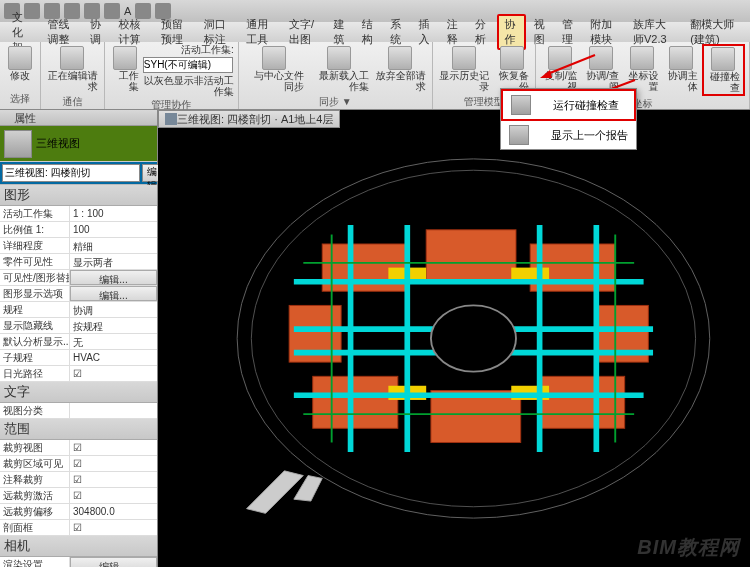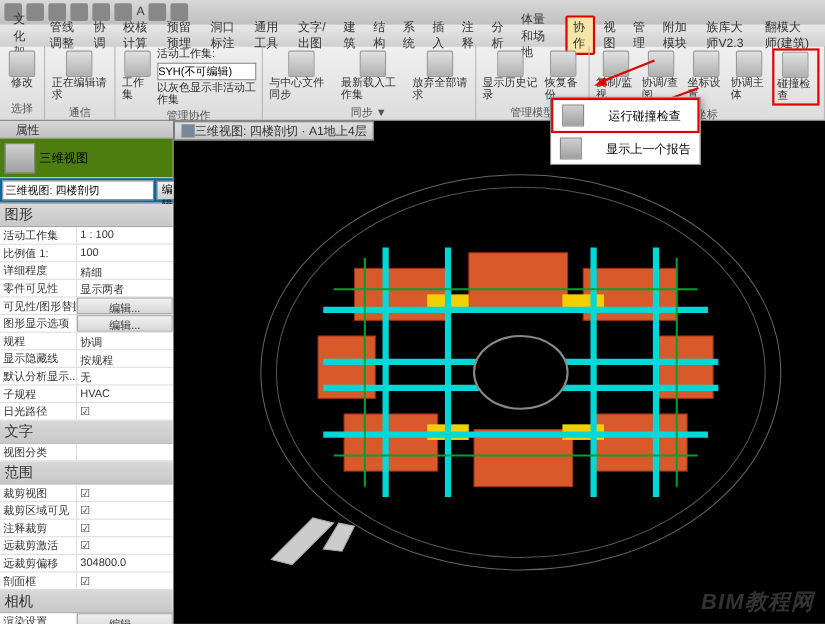--- a/index.html
+++ b/index.html
@@ -8,21 +8,21 @@
 .qat-icon{width:16px;height:16px;background:#888;border-radius:2px}
 .qat-text{color:#333}
 .menubar{height:20px;background:linear-gradient(#e8e8e8,#d0d0d0);display:flex;align-items:center;padding:0 6px;gap:2px}
 .menu-item{padding:2px 6px;color:#333;cursor:pointer}
 .menu-item.active{background:#f5e6a8;border:1px solid #c0a030;border-radius:2px;padding:1px 5px}
 .ribbon{height:68px;background:linear-gradient(#f0f0f0,#dcdcdc);display:flex;border-bottom:1px solid #888}
 .ribbon-group{display:flex;flex-direction:column;align-items:center;padding:2px 4px;border-right:1px solid #b8b8b8}
 .ribbon-row{display:flex;gap:2px;flex:1;align-items:flex-start}
 .ribbon-btn{display:flex;flex-direction:column;align-items:center;padding:2px;cursor:pointer;min-width:32px}
 .ribbon-icon{width:24px;height:24px;background:linear-gradient(#e0e0e0,#b0b0b0);border:1px solid #999;border-radius:2px}
-.ribbon-label{font-size:10px;color:#333;text-align:left;line-height:11px}
+.ribbon-label{font-size:10px;color:#333;text-align:right;line-height:11px}
 .ribbon-group-label{font-size:10px;color:#555;padding:1px 0}
 .ribbon-select{width:90px;height:16px;font-size:10px;border:1px solid #888}
 .highlight-box{border:2px solid #e00000!important;padding:1px 3px}
 .dropdown-menu{position:absolute;top:88px;left:500px;background:#fff;border:1px solid #888;box-shadow:2px 2px 6px rgba(0,0,0,.3);z-index:100}
 .dropdown-item{display:flex;align-items:center;gap:22px;padding:4px 8px;cursor:pointer}
 .dropdown-item:first-child{border:2px solid #e00000}
 .dd-icon{width:20px;height:20px;background:linear-gradient(#d0d0d0,#a0a0a0);border:1px solid #888}
 .arrow-red{position:absolute;top:50px;left:540px;width:60px;height:30px;z-index:99}
 .arrow-red2{position:absolute;top:75px;left:590px;width:50px;height:25px;z-index:99}
 .main{display:flex;height:457px}
@@ -70,21 +70,20 @@
     <div class="menu-item">预留预埋</div>
     <div class="menu-item">洞口标注</div>
     <div class="menu-item">通用工具</div>
     <div class="menu-item">文字/出图</div>
     <div class="menu-item">建筑</div>
     <div class="menu-item">结构</div>
     <div class="menu-item">系统</div>
     <div class="menu-item">插入</div>
     <div class="menu-item">注释</div>
     <div class="menu-item">分析</div>
-    <div class="menu-item">体量和场地</div>
     <div class="menu-item active highlight-box">协作</div>
     <div class="menu-item">视图</div>
     <div class="menu-item">管理</div>
     <div class="menu-item">附加模块</div>
     <div class="menu-item">族库大师V2.3</div>
     <div class="menu-item">翻模大师(建筑)</div>
   </div>
 
 <div class="ribbon" id="ribbon">
     <div class="ribbon-group">

